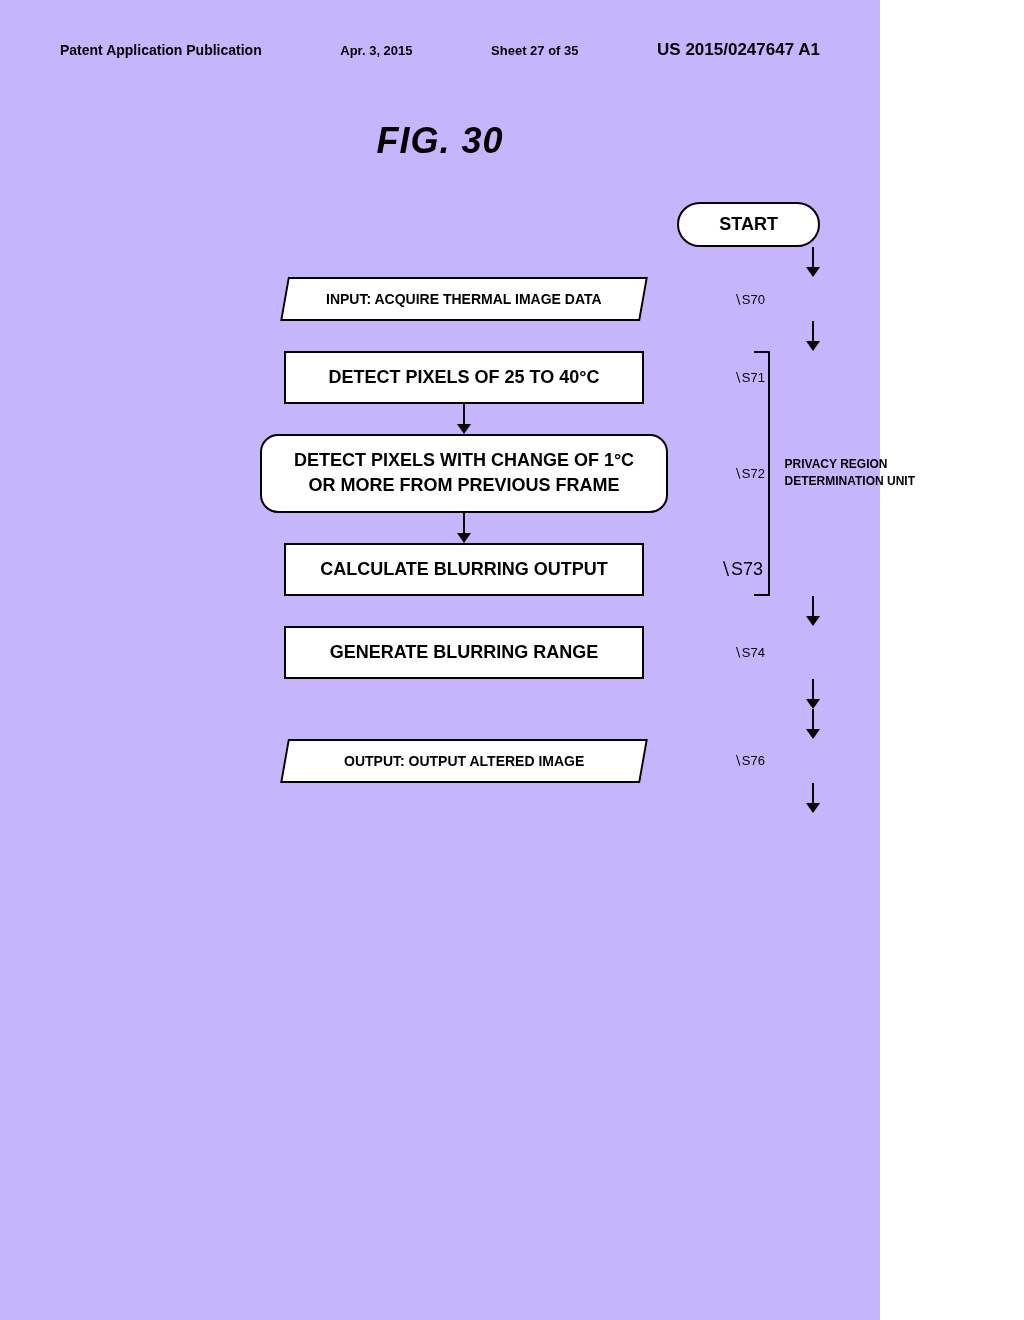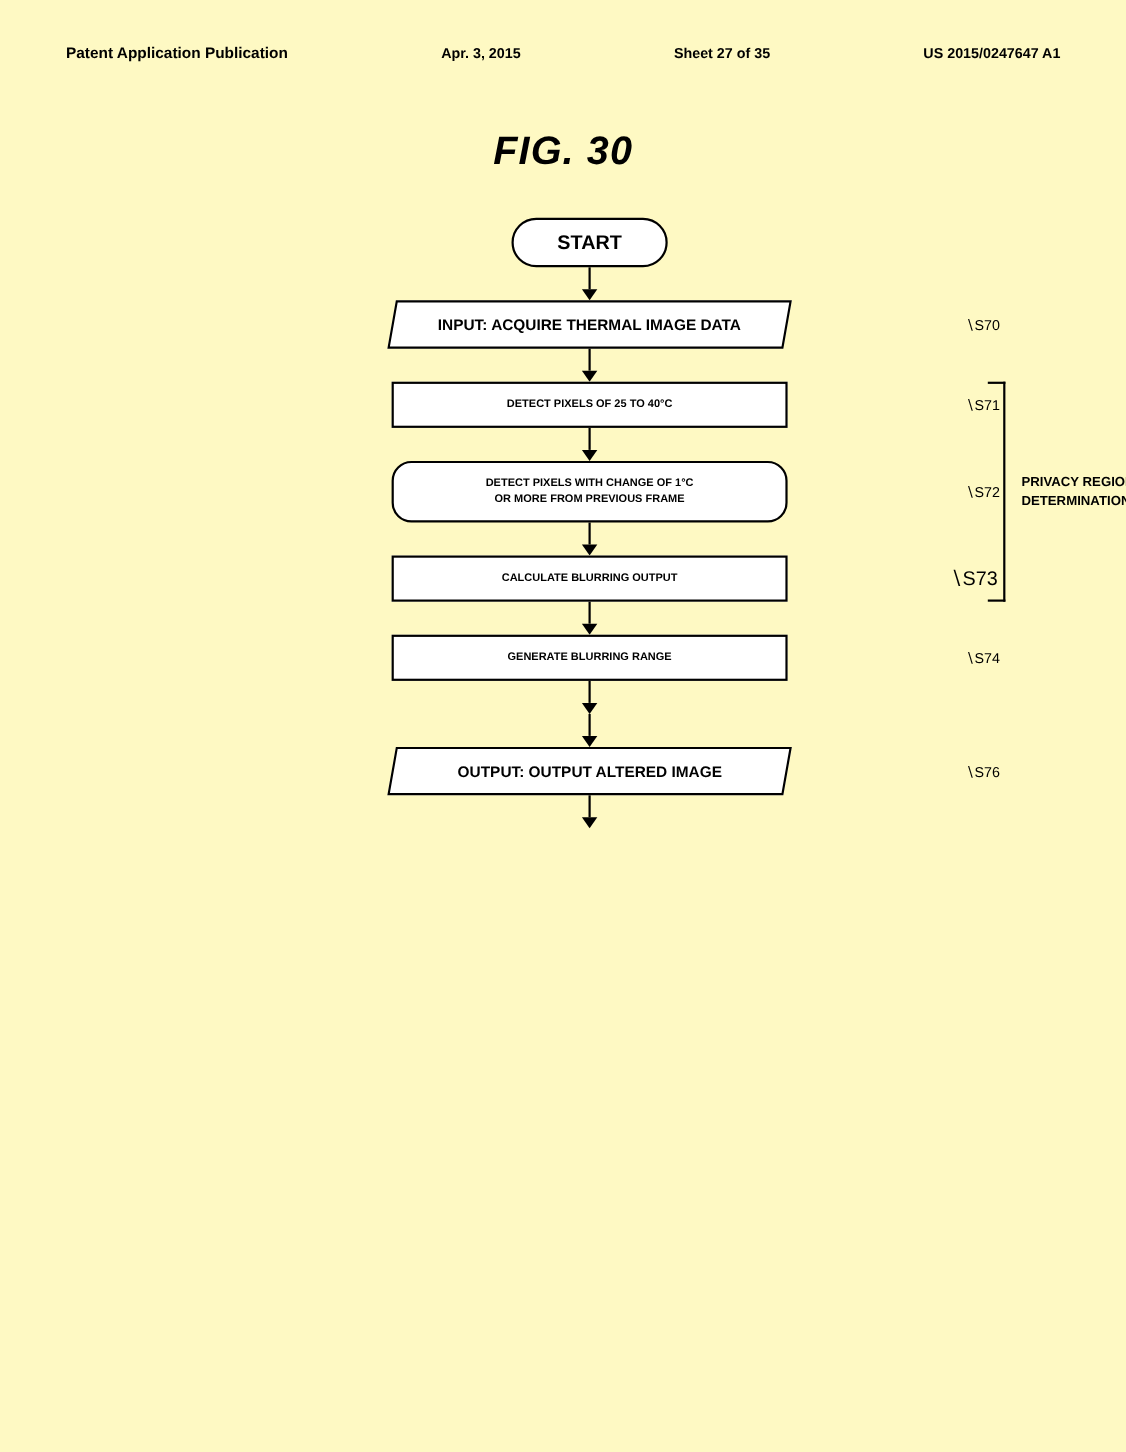--- a/index.html
+++ b/index.html
@@ -6,23 +6,23 @@
     body {
       background: #fff;
       font-family: Arial, sans-serif;
       width: 1024px;
       min-height: 1320px;
       position: relative;
       overflow-x: hidden;
     }
 
     .page {
-      width: 1024px;
+      width: 880px;
       min-height: 1320px;
-      background: #fef9c3;
+      background: #c4b5fd;
       position: relative;
       padding: 0;
     }
 
     
     .header {
       display: flex;
       align-items: baseline;
       justify-content: space-between;
       padding: 40px 60px 20px 60px;
@@ -35,41 +35,41 @@
       font-size: 14px;
       font-weight: bold;
     }
 
     .header-center {
       font-size: 13px;
       font-weight: bold;
     }
 
     .header-right {
-      font-size: 13px;
+      font-size: 17px;
       font-weight: bold;
     }
 
     
     .fig-title {
       text-align: center;
       font-size: 36px;
       font-weight: bold;
       font-family: Arial, sans-serif;
       margin-top: 40px;
       margin-bottom: 40px;
       letter-spacing: 1px;
       font-style: italic;
     }
 
     
     .flowchart {
       display: flex;
       flex-direction: column;
-      align-items: center;
+      align-items: flex-end;
       position: relative;
       padding: 0 60px;
       margin-left: 48px;
     }
 
     .shape-center {
       display: flex;
       flex-direction: column;
       align-items: center;
       position: relative;
@@ -88,21 +88,21 @@
       justify-content: center;
       background: #fff;
       min-width: 140px;
       text-align: center;
     }
 
     
     .rect {
       border: 2px solid #000;
       padding: 12px 32px;
-      font-size: 10px;
+      font-size: 18px;
       font-weight: bold;
       font-family: Arial, sans-serif;
       display: inline-flex;
       align-items: center;
       justify-content: center;
       background: #fff;
       text-align: center;
       min-width: 360px;
       max-width: 460px;
       line-height: 1.4;

